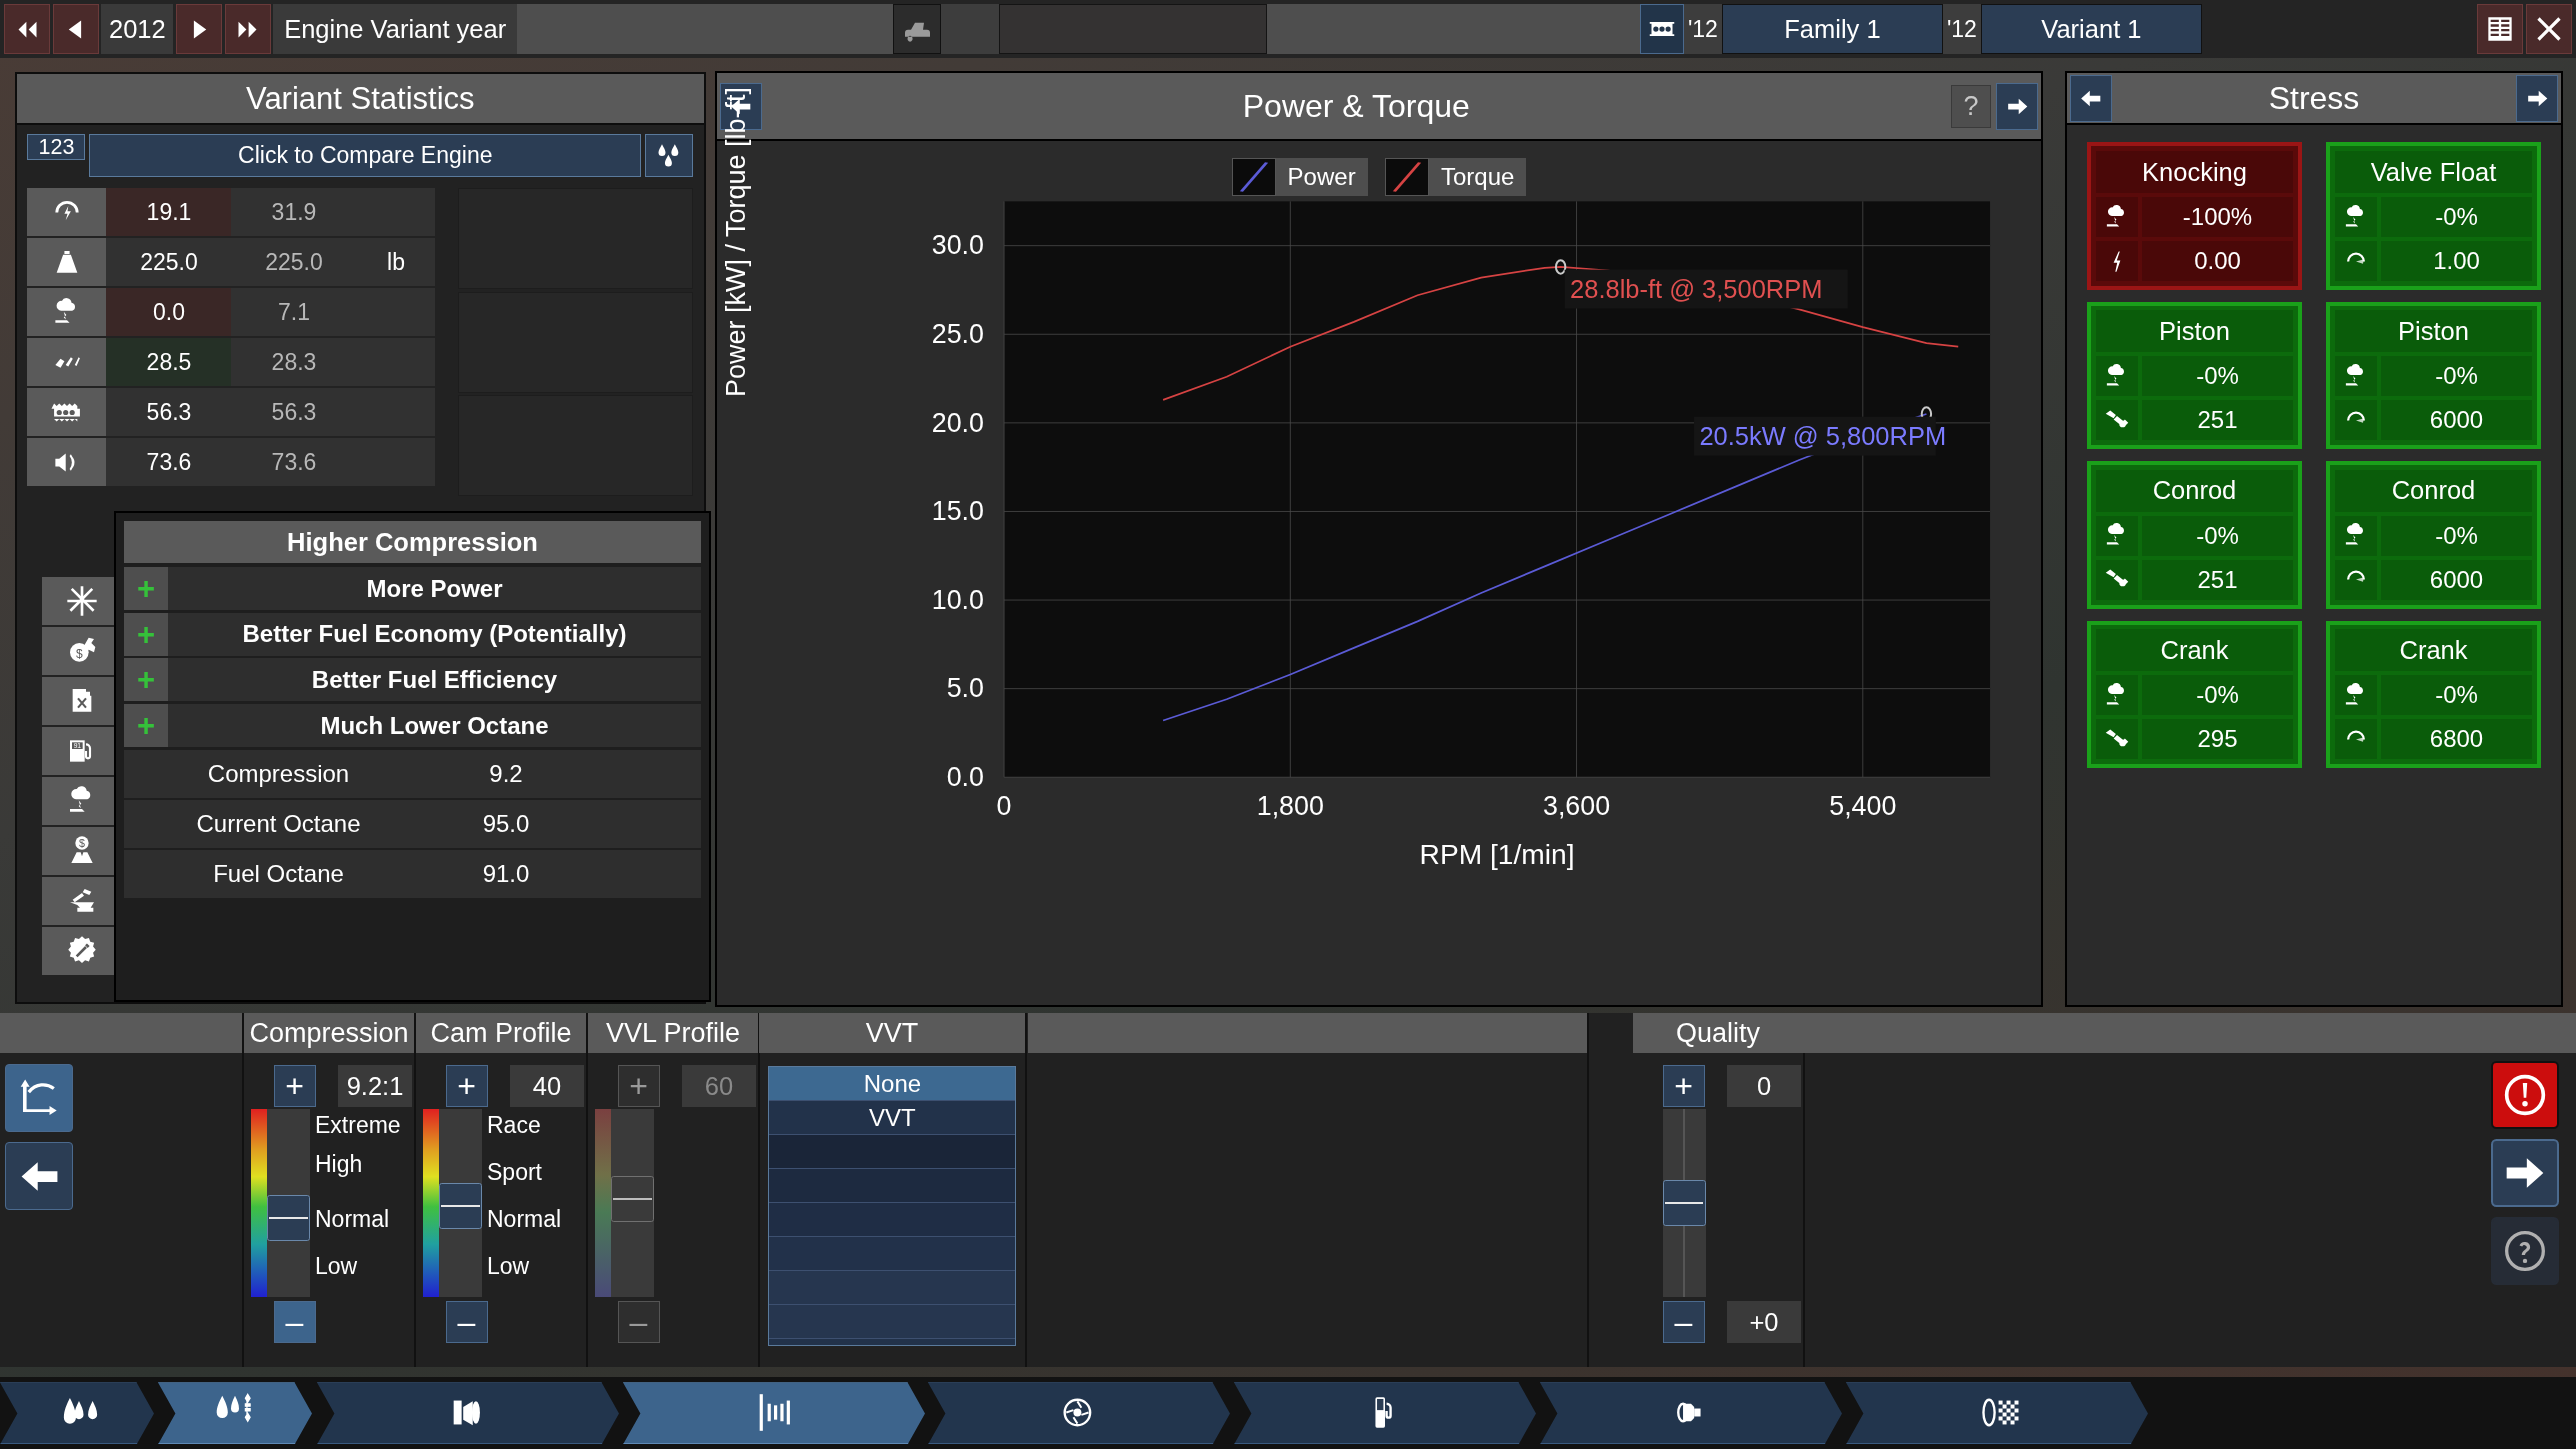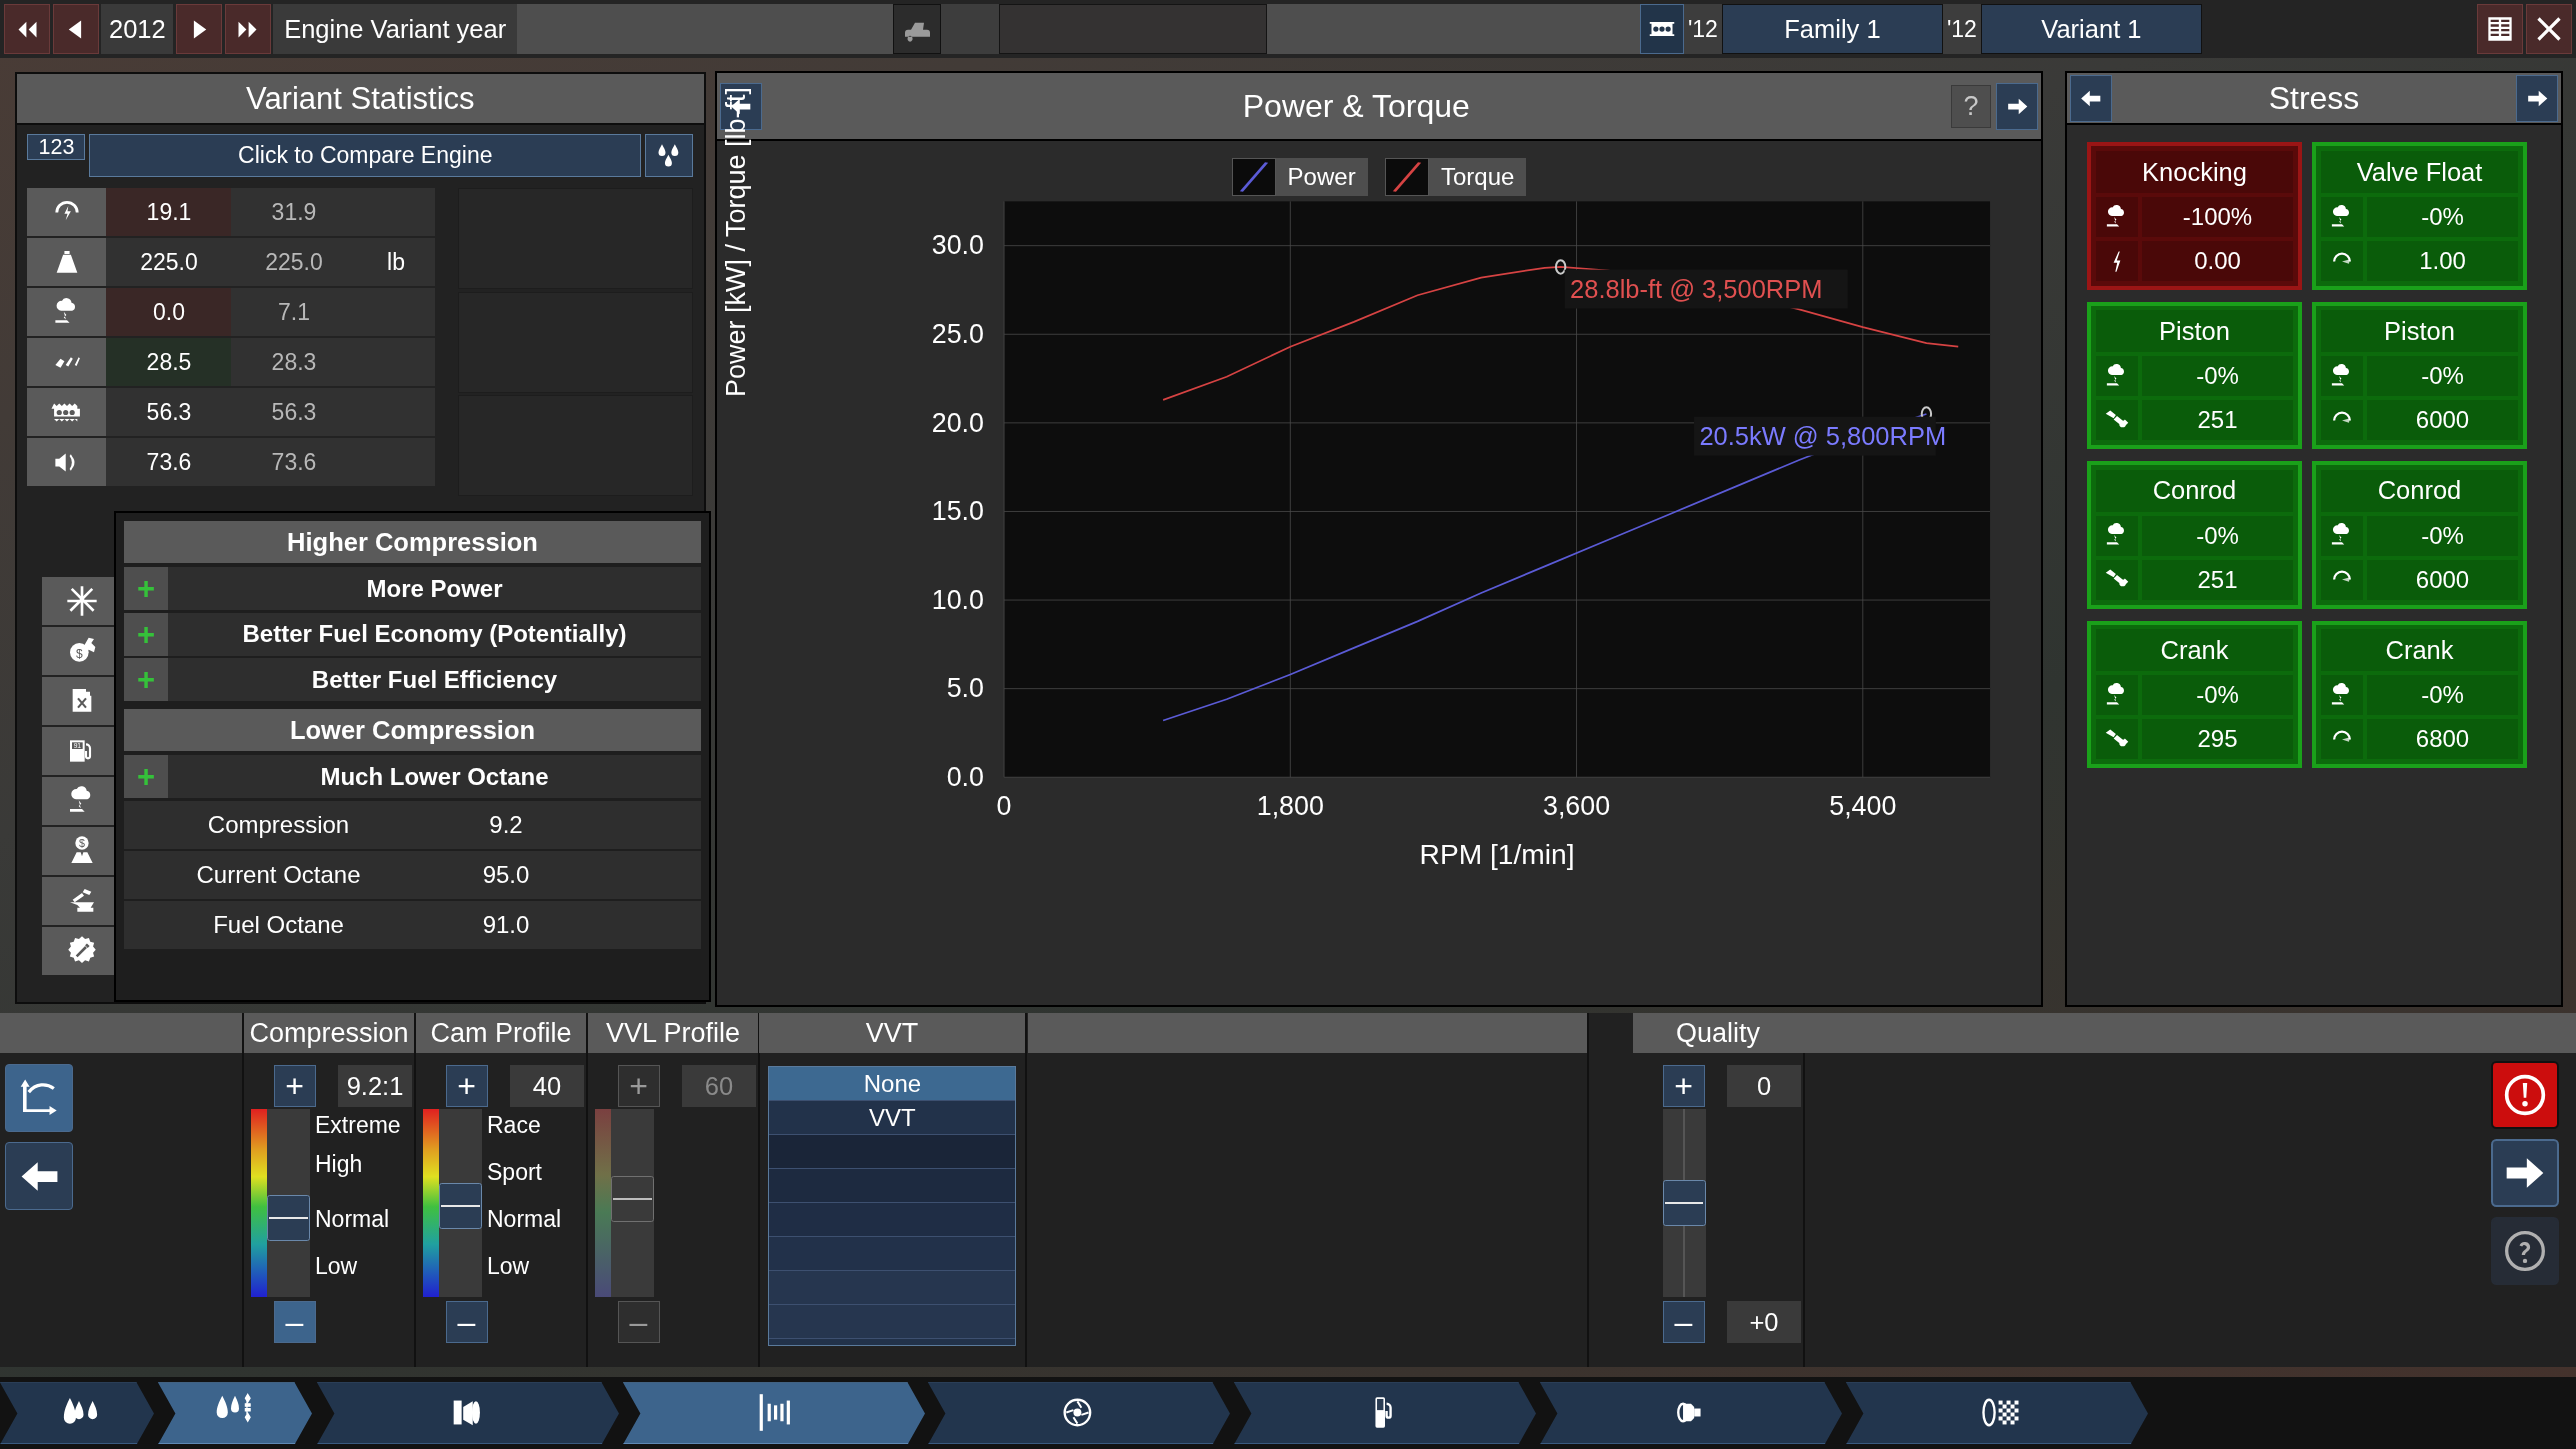--- a/index.html
+++ b/index.html
@@ -119,21 +119,21 @@
   .plotwrap { position:relative; width:100%; height:792px; }
   .ylabel { position:absolute; left:4px; top:201px; transform:rotate(-90deg);
             transform-origin:left top; font-size:27px; white-space:nowrap; }
   .plotsvg { position:absolute; left:0; top:0; width:100%; height:100%; }
 
   
   .stresspanel { position:absolute; left:2065px; top:71px; width:498px; height:936px;
                  background:#2b2b2b; border:2px solid #000; }
   .st-head { display:flex; height:52px; background:#5a5a5a; border-bottom:2px solid #000;
              align-items:center; }
-  .st-grid { display:flex; flex-wrap:wrap; gap:12px 10px; padding:17.4px 20px; }
+  .st-grid { display:flex; flex-wrap:wrap; gap:12px 21px; padding:17.4px 20px;justify-content:space-between; }
   .card { width:215px; border:4px solid #1aa11a; background:#0c6b0c; padding:4.7px; }
   .card.red { border-color:#9a1515; background:#5a0a0a; }
   .card-title { height:42px; background:#0a5c0a; display:flex; align-items:center;
                 justify-content:center; font-size:25.5px; margin-bottom:4px; }
   .card.red .card-title { background:#4a0808; }
   .card-row { display:flex; height:40px; margin-bottom:4px; }
   .card-row:last-child { margin-bottom:0; }
   .cr-icon { width:42px; background:#0a5c0a; display:flex; align-items:center;
              justify-content:center; margin-right:4px; }
   .card.red .cr-icon { background:#4a0808; }
@@ -423,21 +423,20 @@
       <div class="tt-txt">More Power</div>
     </div>
     <div class="tt-item">
       <div class="tt-plus">+</div>
       <div class="tt-txt">Better Fuel Economy (Potentially)</div>
     </div>
     <div class="tt-item">
       <div class="tt-plus">+</div>
       <div class="tt-txt">Better Fuel Efficiency</div>
     </div>
-    <div class="tt-head">Lower Compression</div>
     <div class="tt-item">
       <div class="tt-plus">+</div>
       <div class="tt-txt">Much Lower Octane</div>
     </div>
     <div class="tt-trow">
       <div class="tt-tlabel">Compression</div>
       <div class="tt-tval">9.2</div>
       <div class="tt-tblank"></div>
     </div>
     <div class="tt-trow">

